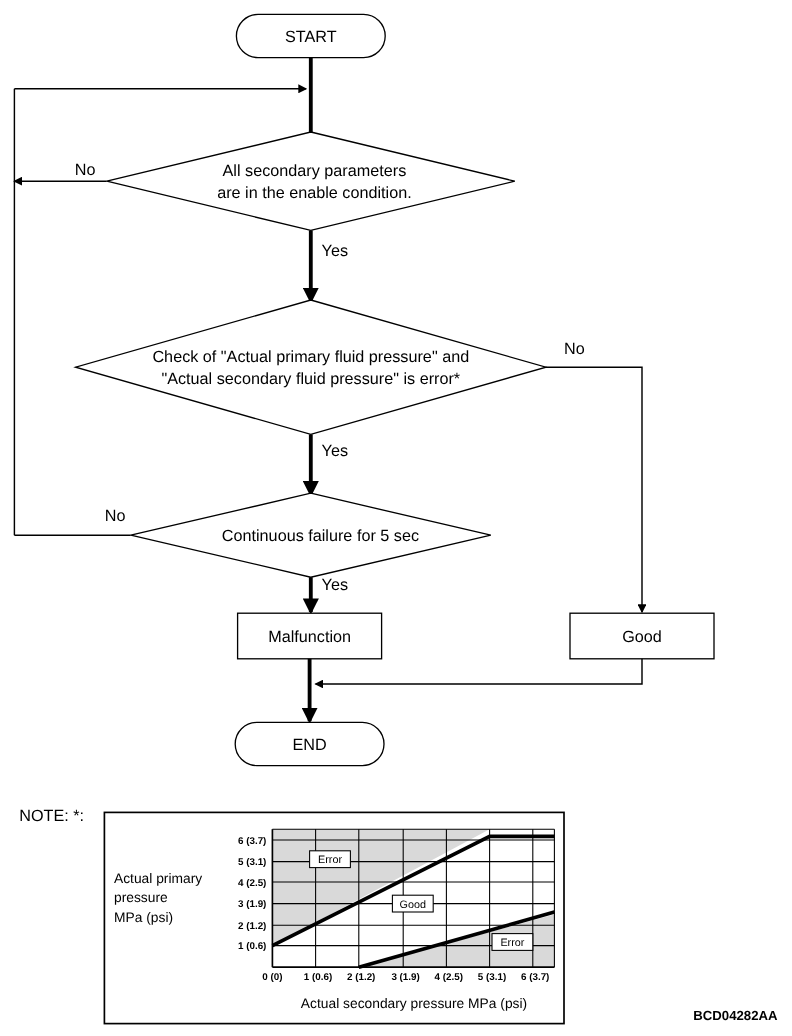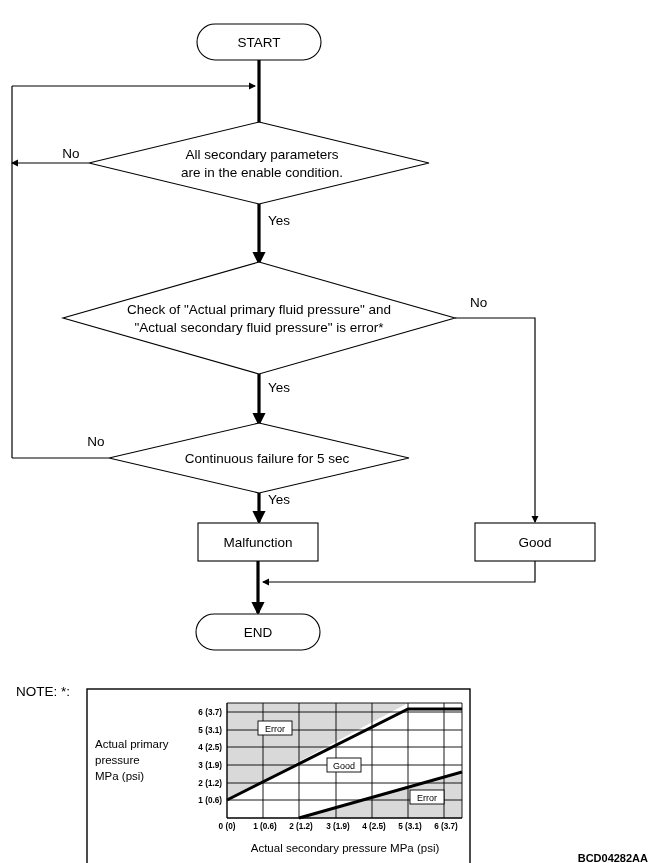--- a/index.html
+++ b/index.html
@@ -10,21 +10,21 @@
   body {
     width: 660px;
     height: 863px;
     font-family: "Liberation Sans", sans-serif;
     color: #000000;
     position: relative;
     overflow: hidden;
   }
   #root {
     position: absolute;
-    left: 0; top: 12px;
+    left: 0; top: 0;
     width: 660px;
     height: 698px;
   }
   svg { display: block; }
   .flowtext {
     font-family: "Liberation Sans", sans-serif;
     font-size: 13.5px;
     fill: #000000;
   }
   .branchlabel {

